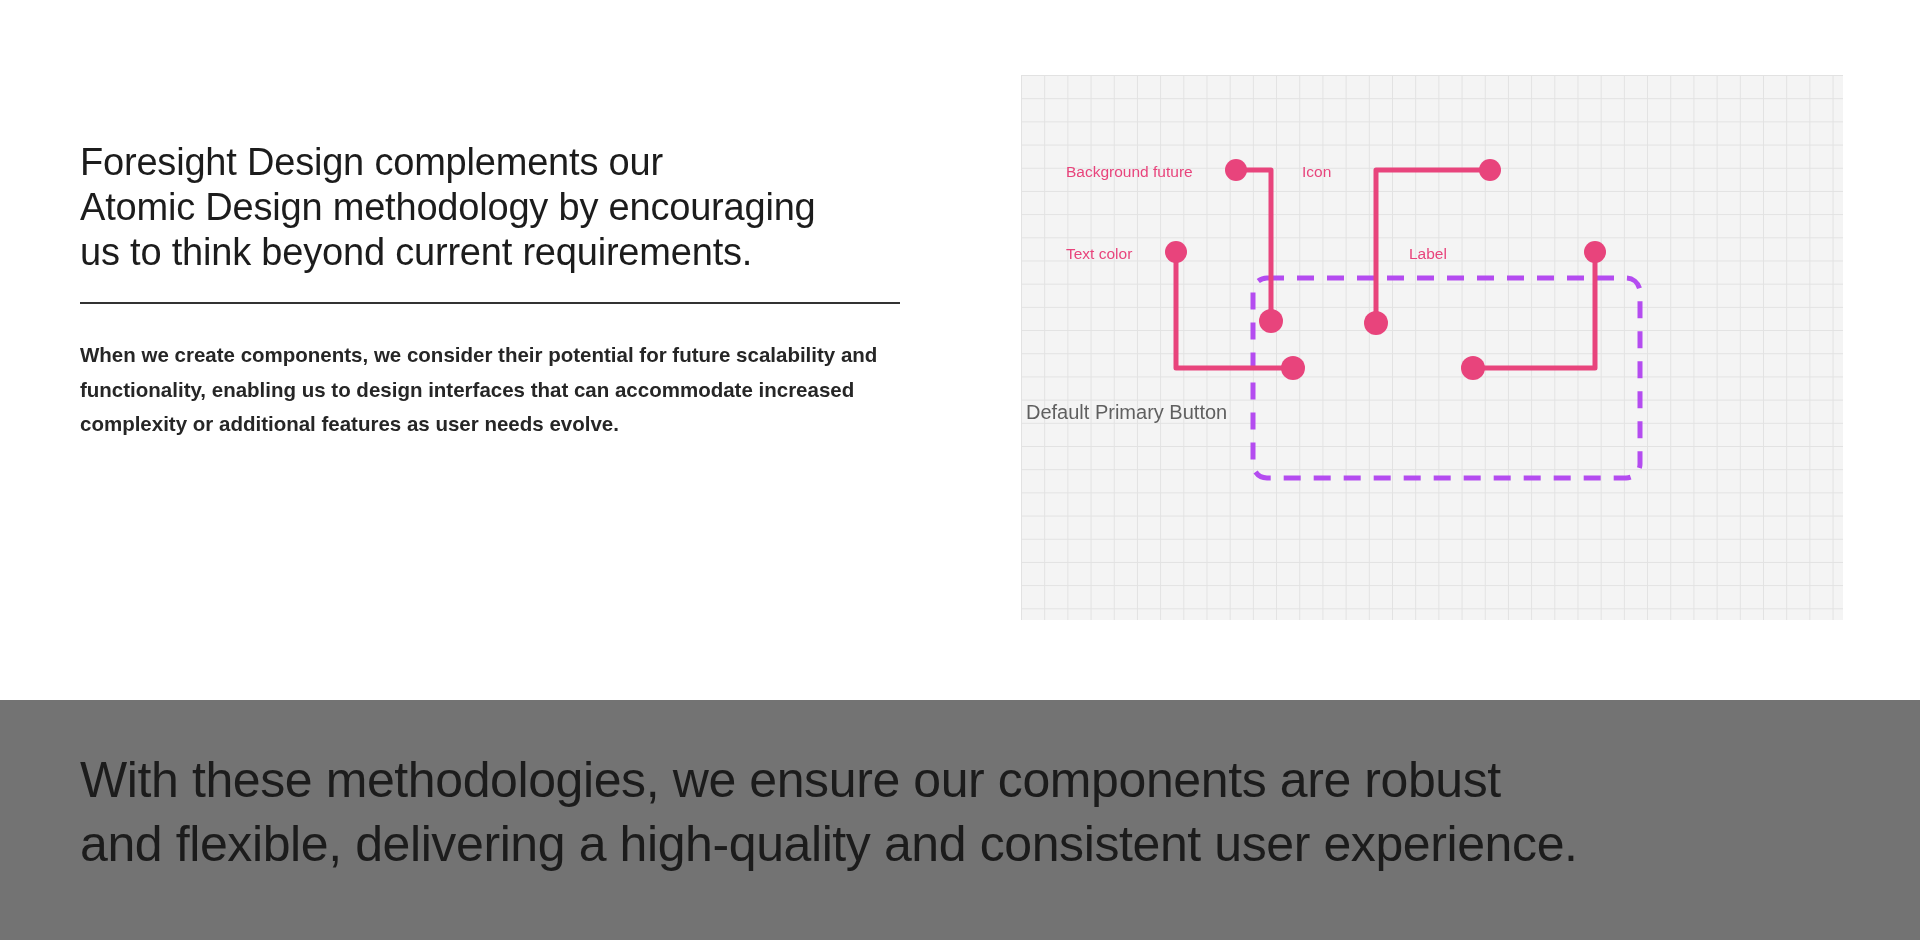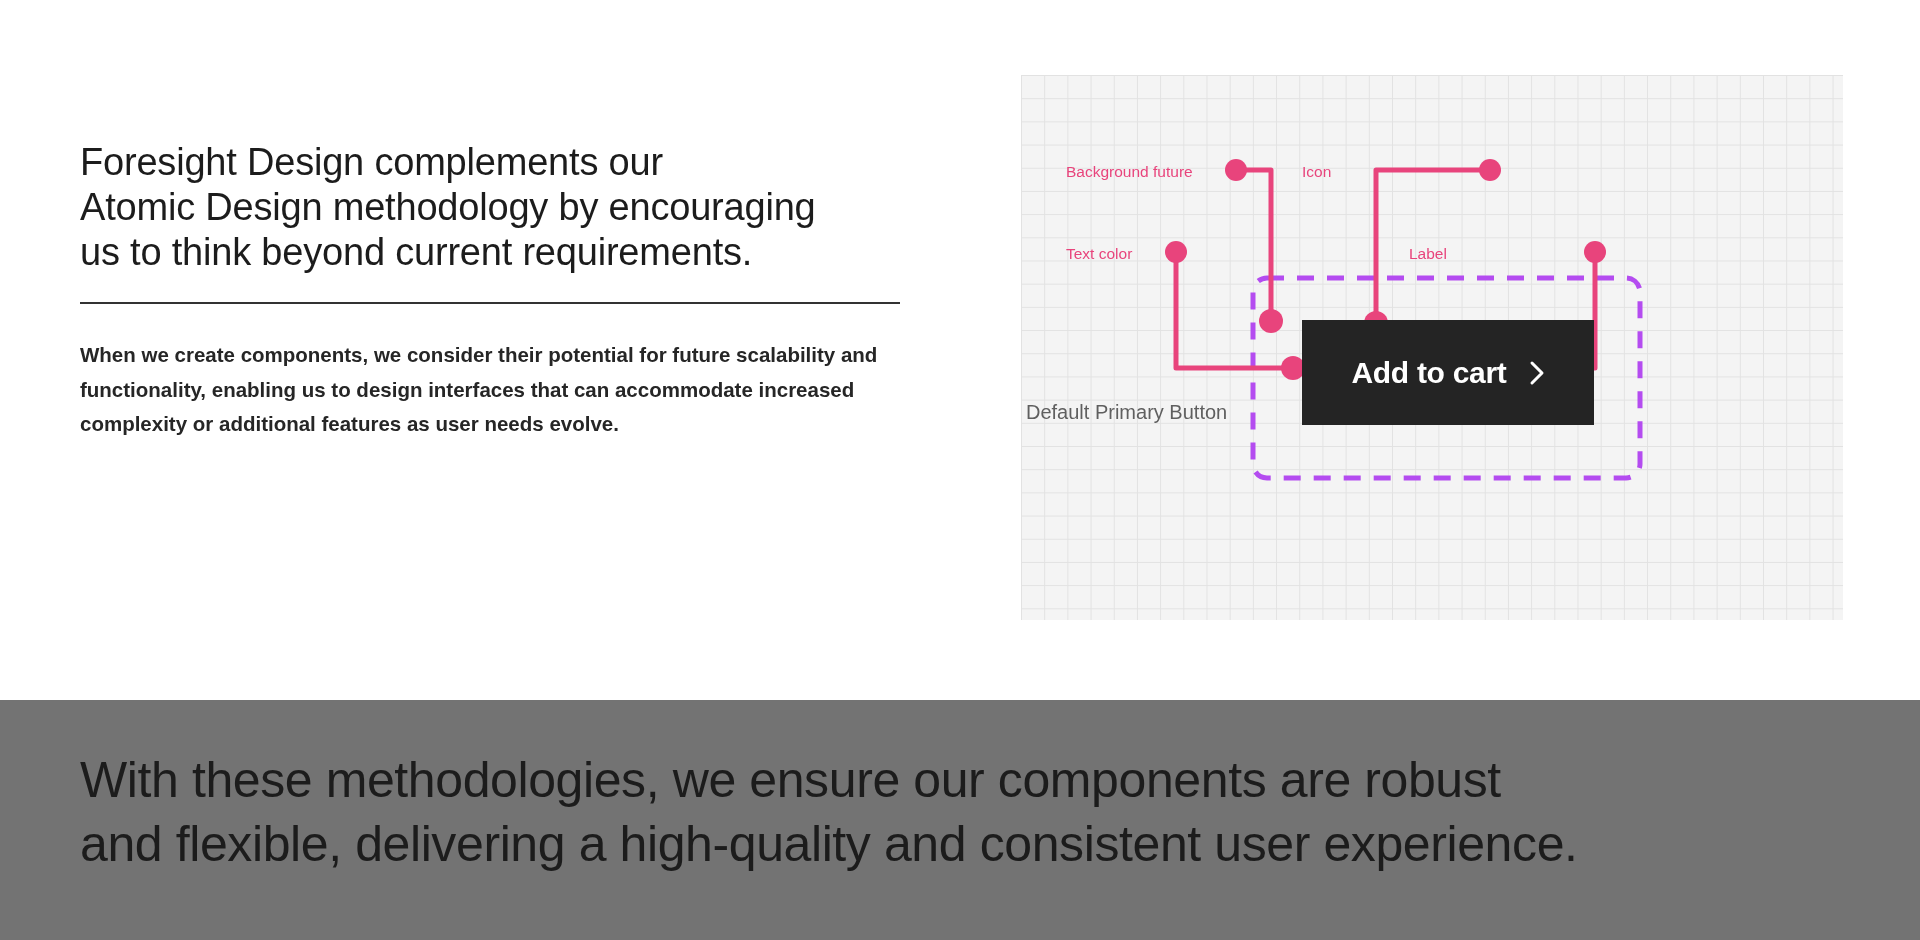--- a/index.html
+++ b/index.html
@@ -164,28 +164,20 @@
 
         <polyline points="155,177 155,293 272,293" fill="none" stroke="#e8447c" stroke-width="5" stroke-linecap="round" stroke-linejoin="round"></polyline>
         <circle cx="155" cy="177" r="11" fill="#e8447c"></circle>
         <circle cx="272" cy="293" r="12" fill="#e8447c"></circle>
 
         <polyline points="574,177 574,293 452,293" fill="none" stroke="#e8447c" stroke-width="5" stroke-linecap="round" stroke-linejoin="round"></polyline>
         <circle cx="574" cy="177" r="11" fill="#e8447c"></circle>
         <circle cx="452" cy="293" r="12" fill="#e8447c"></circle>
       </svg>
 
-      <div class="btn">
-        <span class="btn-label">Add to cart</span>
-        <span class="btn-chev">
-          <svg width="16" height="26" viewBox="0 0 16 26">
-            <polyline points="3,3 13,13 3,23" fill="none" stroke="#ffffff" stroke-width="3" stroke-linecap="round" stroke-linejoin="round"></polyline>
-          </svg>
-        </span>
-      </div>
 
       <span class="anno anno-bg">Background future</span>
       <span class="anno anno-text">Text color</span>
       <span class="anno anno-label">Icon</span>
       <span class="anno anno-icon">Label</span>
 
       <span class="caption">Default Primary Button</span>
     </div>
   </div>
 

